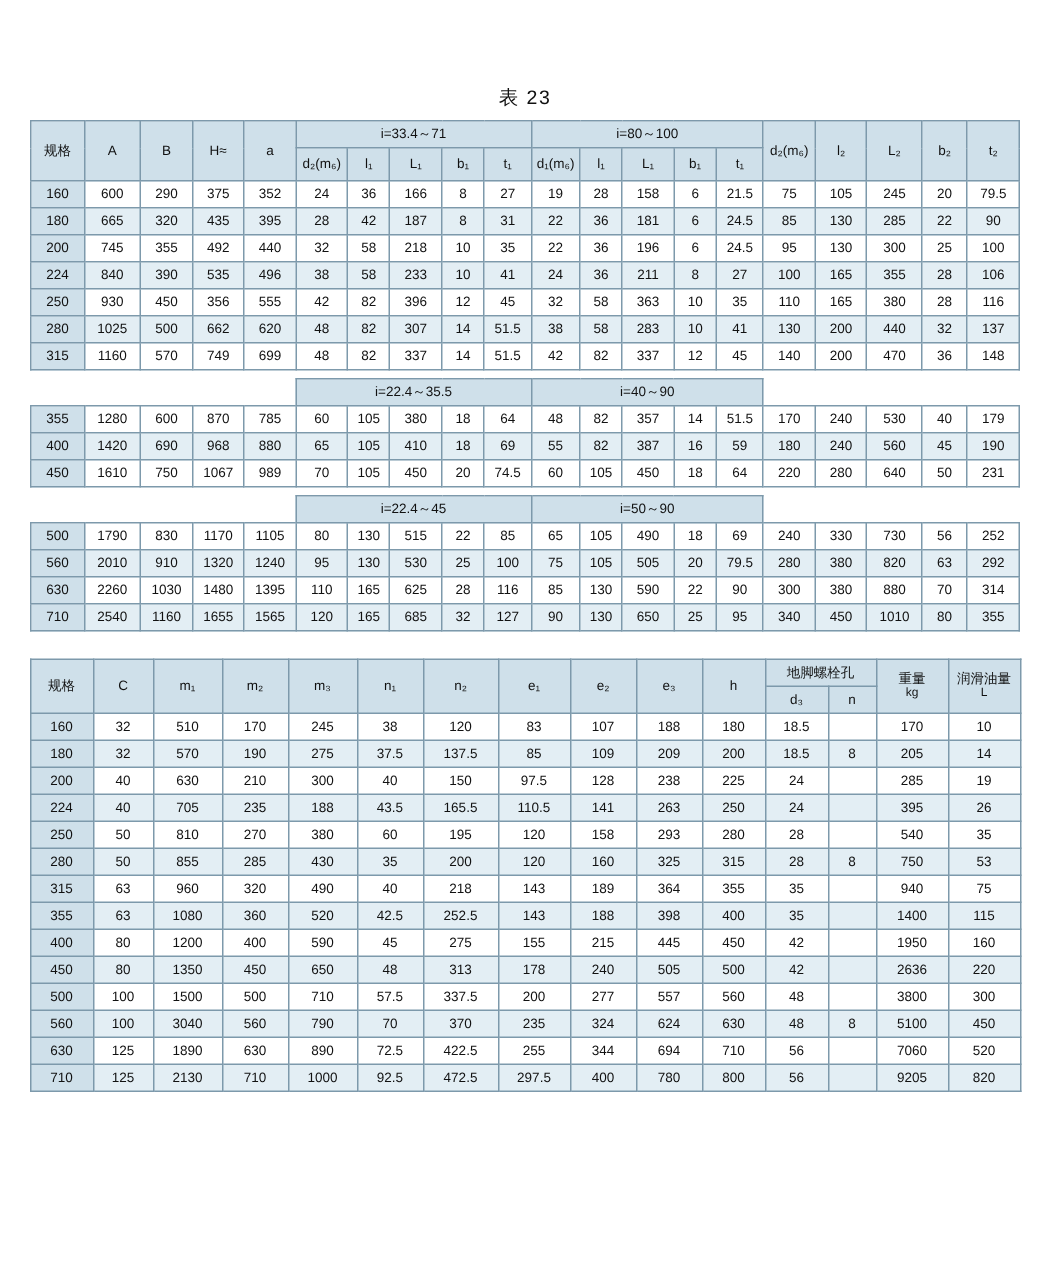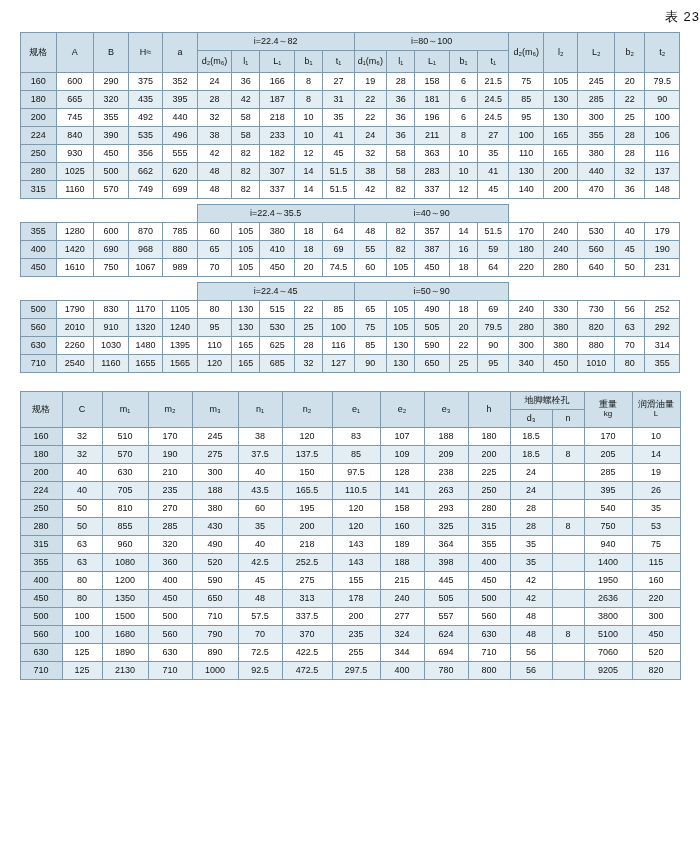--- a/index.html
+++ b/index.html
@@ -5,26 +5,27 @@
   html,body{margin:0;padding:0;}
   body{
     width:700px;height:849px;
     background:#ffffff;
     font-family:"Liberation Sans", sans-serif;
     color:#1a1a1a;
     -webkit-font-smoothing:antialiased;
   }
   .page{position:relative;width:700px;height:849px;}
   .doc-title{
-    text-align:right;
+    text-align:center;
     font-size:13px;
     letter-spacing:1px;
     padding-top:8px;
     padding-bottom:6px;
     color:#111;
+    margin-top:48px;
   }
   table{
     border-collapse:collapse;
     table-layout:fixed;
     font-size:9px;
     color:#111;
   }
   table.t1{width:660px;margin:0 auto;}
   table.t2{width:660px;margin:0 auto;}
   .wrap2{margin-top:18px;}
@@ -80,21 +81,21 @@
         <col style="width:29px">
         <col style="width:33px">
     </colgroup>
     <thead>
       <tr>
         <th rowspan="2">规格</th>
         <th rowspan="2">A</th>
         <th rowspan="2">B</th>
         <th rowspan="2">H≈</th>
         <th rowspan="2">a</th>
-        <th colspan="5">i=22.4～82</th>
+        <th colspan="5">i=33.4～71</th>
         <th colspan="5">i=80～100</th>
         <th rowspan="2">d₂(m₆)</th>
         <th rowspan="2">l₂</th>
         <th rowspan="2">L₂</th>
         <th rowspan="2">b₂</th>
         <th rowspan="2">t₂</th>
       </tr>
       <tr class="hdr-tall">
         <th>d₂(m₆)</th>
         <th>l₁</th>
@@ -198,21 +199,21 @@
           <td>106</td>
         </tr>
         <tr>
           <td class="head-col">250</td>
           <td>930</td>
           <td>450</td>
           <td>356</td>
           <td>555</td>
           <td>42</td>
           <td>82</td>
-          <td>182</td>
+          <td>396</td>
           <td>12</td>
           <td>45</td>
           <td>32</td>
           <td>58</td>
           <td>363</td>
           <td>10</td>
           <td>35</td>
           <td>110</td>
           <td>165</td>
           <td>380</td>
@@ -669,21 +670,21 @@
             <td>557</td>
             <td>560</td>
             <td>48</td>
             <td></td>
             <td>3800</td>
             <td>300</td>
           </tr>
           <tr class="alt">
             <td class="head-col">560</td>
             <td>100</td>
-            <td>1680</td>
+            <td>3040</td>
             <td>560</td>
             <td>790</td>
             <td>70</td>
             <td>370</td>
             <td>235</td>
             <td>324</td>
             <td>624</td>
             <td>630</td>
             <td>48</td>
             <td>8</td>

